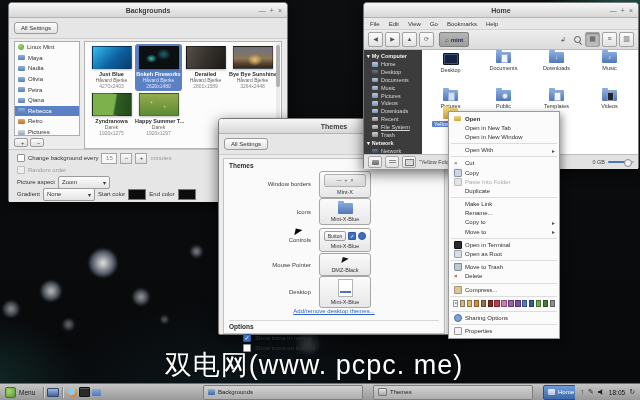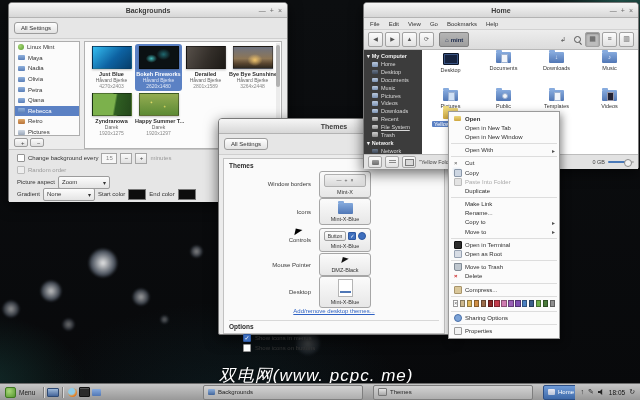--- a/index.html
+++ b/index.html
@@ -6,22 +6,22 @@
   .desktop{position:relative;width:640px;height:400px;overflow:hidden;
     font-family:"Liberation Sans",sans-serif;
     background:
       radial-gradient(110px 70px at 97% 0%, rgba(48,145,128,.55), transparent 70%),
       radial-gradient(180px 110px at 106% 14%, rgba(35,110,100,.32), transparent 70%),
       radial-gradient(150px 100px at -3% 96%, rgba(40,120,110,.30), transparent 70%),
       radial-gradient(260px 140px at 35% 100%, rgba(25,75,85,.22), transparent 70%),
       linear-gradient(#0c0e10,#08090b);}
   .bok{position:absolute;border-radius:50%;filter:blur(1.2px);
     background:radial-gradient(circle, rgba(255,255,255,.95), rgba(205,225,255,.35) 55%, transparent 72%);}
-  .watermark{position:absolute;left:50%;top:364px;transform:translateX(-52%);z-index:1;
-    color:#fff;font-size:17px;letter-spacing:1px;white-space:nowrap;text-shadow:0 0 2px rgba(0,0,0,.8);font-style:italic;}
+  .watermark{position:absolute;left:50%;top:347px;transform:translateX(-52%);z-index:1;
+    color:#fff;font-size:27px;letter-spacing:1px;white-space:nowrap;text-shadow:0 0 2px rgba(0,0,0,.8);}
 
   
   .window{position:absolute;background:#ececec;border:1px solid #787878;border-radius:4px 4px 2px 2px;
     box-shadow:0 4px 14px rgba(0,0,0,.6);}
   .titlebar{height:14px;background:linear-gradient(#f6f6f6,#d7d7d7);border-bottom:1px solid #b3b3b3;
     border-radius:3px 3px 0 0;position:relative;display:flex;align-items:center;justify-content:center;}
   .title{font-size:7px;font-weight:bold;color:#3c3c3c;}
   .wctr{position:absolute;right:5px;top:0;height:100%;display:flex;gap:4px;align-items:center;}
   .wcbtn{font-size:7px;line-height:7px;color:#6a6a6a;}
   .toolbar-row{height:20px;background:#e6e6e6;display:flex;align-items:center;padding:0 5px;border-bottom:1px solid #cfcfcf;}

